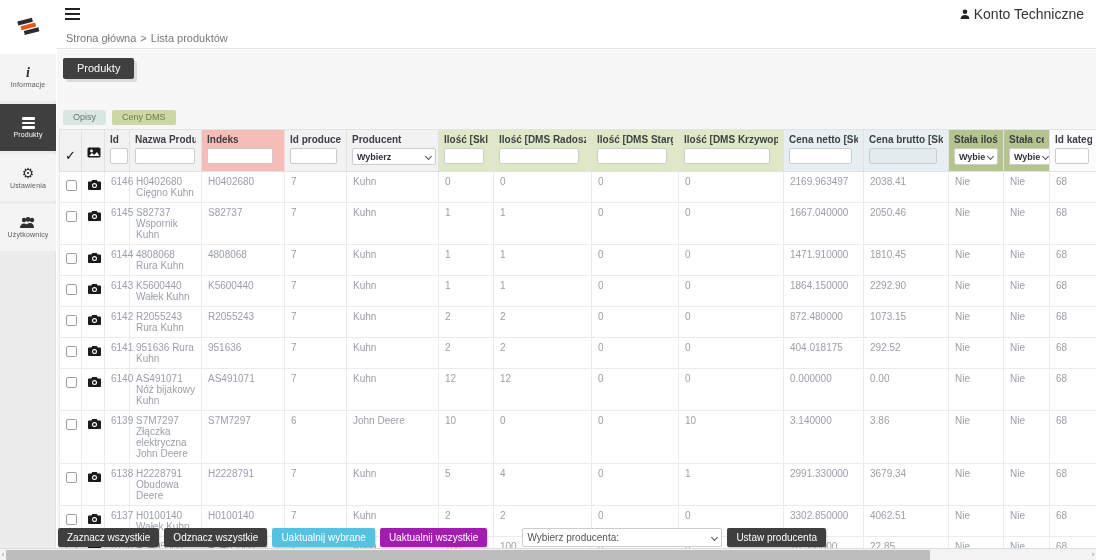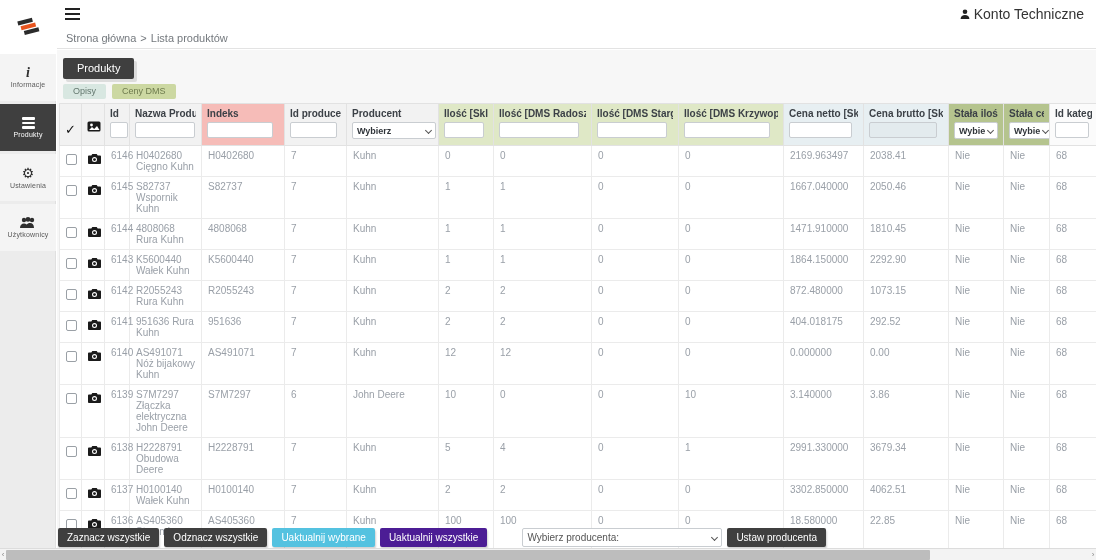--- a/index.html
+++ b/index.html
@@ -30,21 +30,21 @@
 
   
   .content { position:absolute; left:57px; top:50px; right:0; bottom:0; background:#f7f7f7; }
   .tabrow { padding:8px 0 0 6px; }
   .tab-btn { display:inline-block; background:#3f3f3f; color:#fff; font-size:11px; padding:4px 14px 5px; border:none; border-radius:2px; box-shadow:3px 3px 0 #dcdcdc; cursor:pointer; }
   .toolbar { padding:6px 0 0 6px; display:flex; gap:6px; align-items:center; }
   .btn { border:none; border-radius:2px; font-size:10px; padding:4px 9px; cursor:pointer; box-shadow:1px 2px 2px rgba(0,0,0,.18); }
   .btn-dark { background:#3f3f3f; color:#fff; }
   .btn-red  { background:#c85048; color:#fff; }
   .toolbar2 { padding:5px 0 0 6px; display:flex; gap:6px; }
-  .chip { border:none; border-radius:2px; font-size:9px; padding:2px 10px 3px; cursor:pointer; }
+  .chip { border:none; border-radius:2px; font-size:9px; padding:2px 10px 3px; cursor:pointer;margin-top:26px; }
   .chip-opisy { background:#d8e7e1; color:#64786f; }
   .chip-ceny  { background:#ccd8a2; color:#6e7b4e; }
 
   
   .table-wrap { margin:4px 0 0 2px; }
   table { border-collapse:collapse; table-layout:fixed; width:1038px; background:#fff; }
   col.w-check{width:22px} col.w-cam{width:23px} col.w-id{width:25px} col.w-name{width:72px}
   col.w-index{width:83px} col.w-pid{width:62px} col.w-prod{width:92px} col.w-q1{width:55px}
   col.w-q2{width:98px} col.w-q3{width:87px} col.w-q4{width:105px} col.w-netto{width:80px}
   col.w-brutto{width:85px} col.w-si{width:55px} col.w-sc{width:46px} col.w-kat{width:48px}
@@ -61,21 +61,21 @@
   td { height:31px; vertical-align:top; padding:4px 6px; border:1px solid #ebebeb; font-size:10px; line-height:11px; color:#9aa0a8; background:#fff; }
   td.c-check, td.c-cam { text-align:center; padding-top:8px; }
   .cb { display:inline-block; width:11px; height:11px; border:1px solid #9aa0a6; border-radius:2px; background:#fff; cursor:pointer; }
   .hd-check { font-size:13px; font-weight:bold; color:#111; display:inline-block; margin-top:14px; }
   .cam svg { display:inline-block; }
   .hd-photo { display:inline-block; margin-top:13px; }
 
   
   .actions { position:absolute; left:58px; top:528px; display:flex; gap:5px; align-items:flex-start; z-index:20; }
   .btn-blue { background:#54c2e0; color:#fff; }
-  .btn-orange { background:#4c1d95; color:#fff; }
+  .btn-orange { background:#a21caf; color:#fff; }
   .sel-producer { width:200px; height:19px; background:#fff; font-size:10px; color:#555; }
 
   
   .hscroll { position:absolute; left:0; right:0; bottom:0; height:12px; background:#f3f3f3; border-top:1px solid #dcdcdc; z-index:40; }
   .hthumb { position:absolute; left:6px; top:1px; width:924px; height:10px; background:#bdbdbd; border-radius:1px; }
   .harrow { position:absolute; top:0; width:6px; height:11px; font-size:8px; color:#8a8a8a; display:flex; align-items:center; justify-content:center; }
   .harrow.left{ left:0; } .harrow.right{ right:0; }
 </style>
 </head>
 <body>

